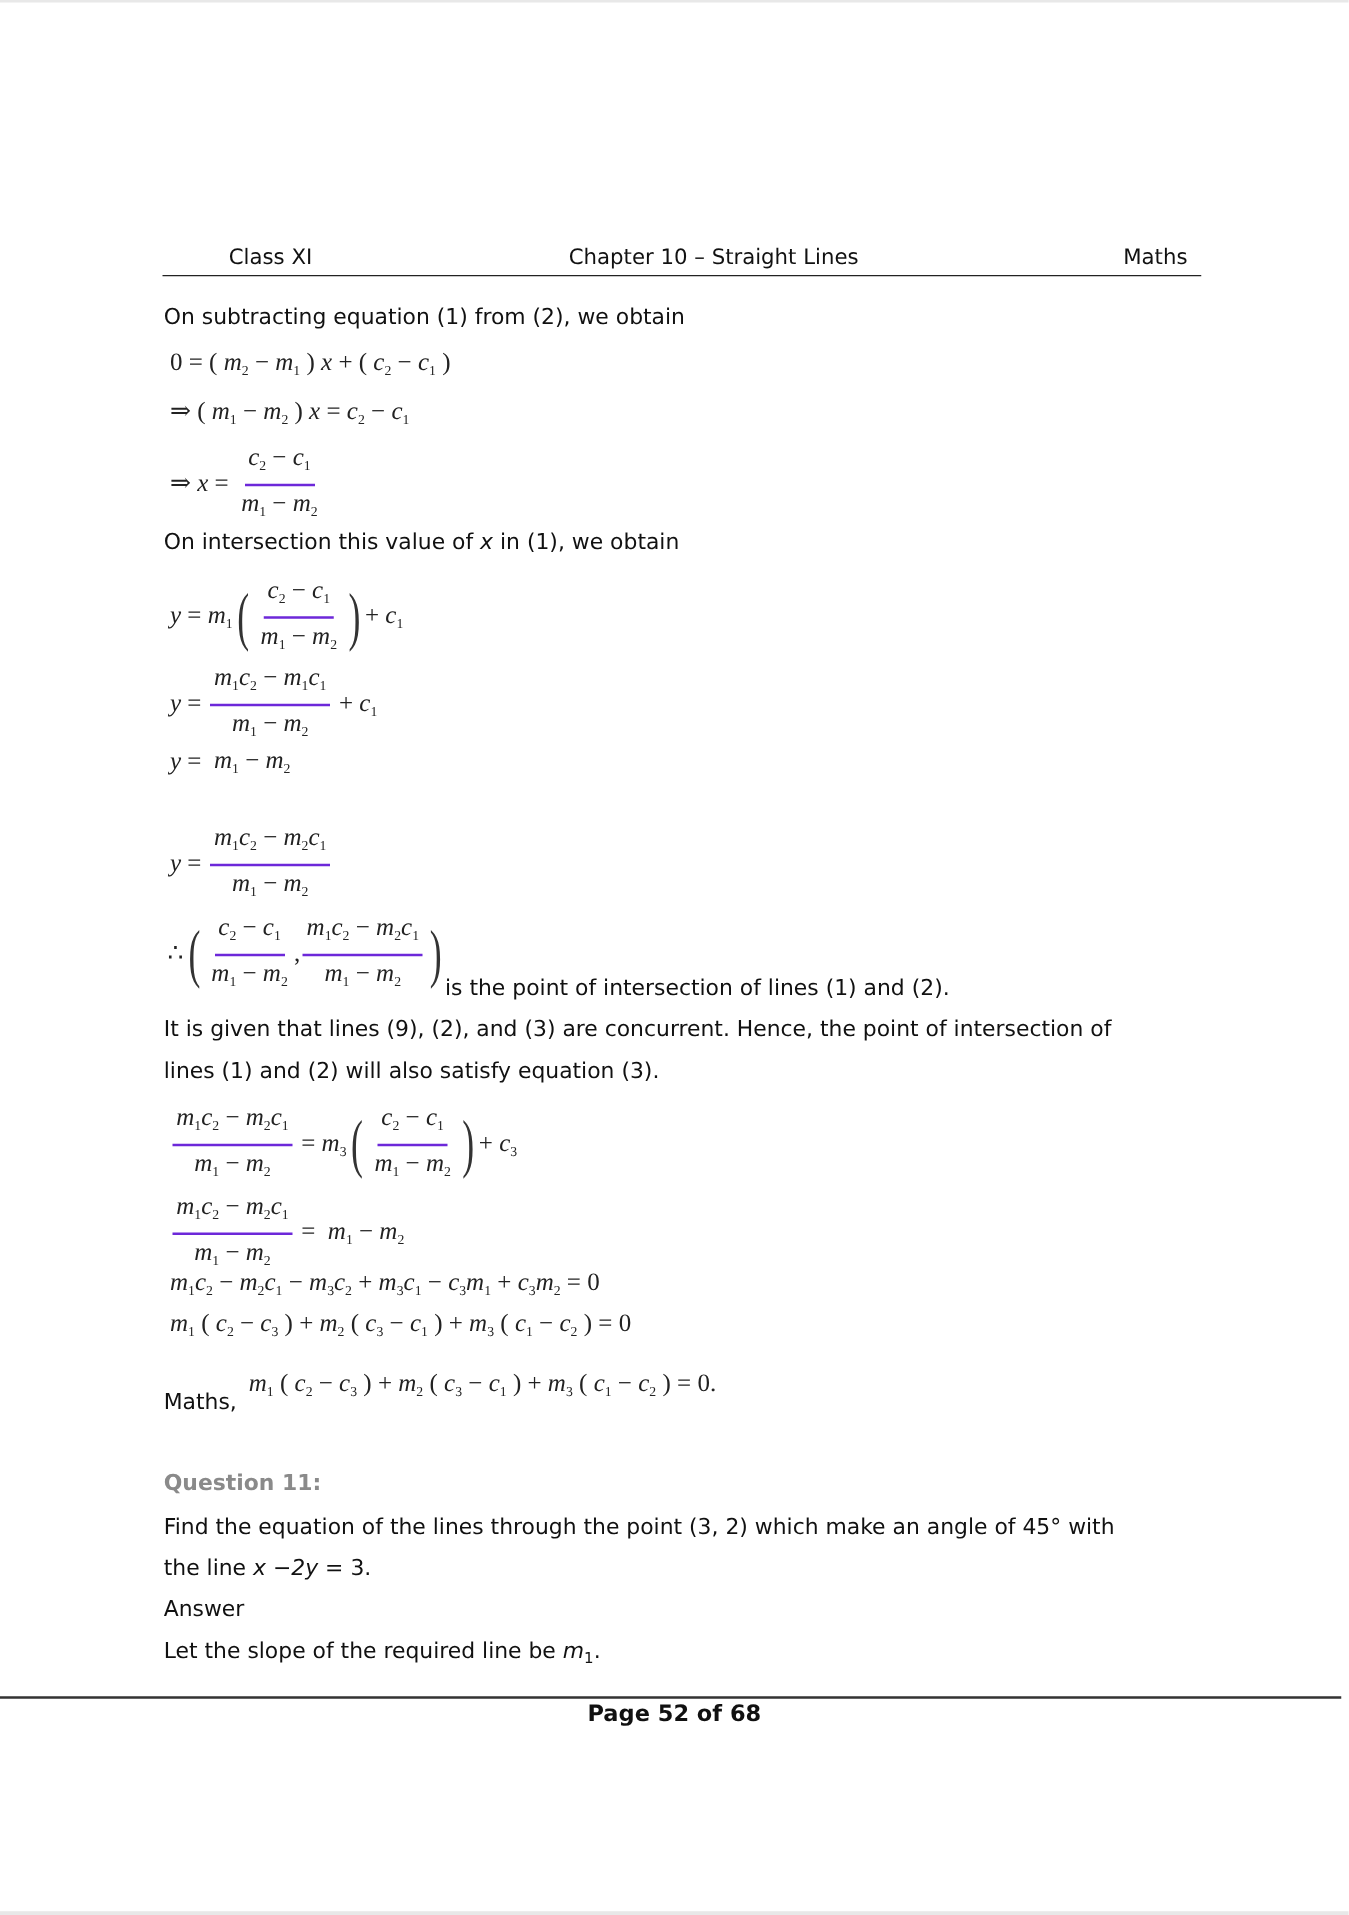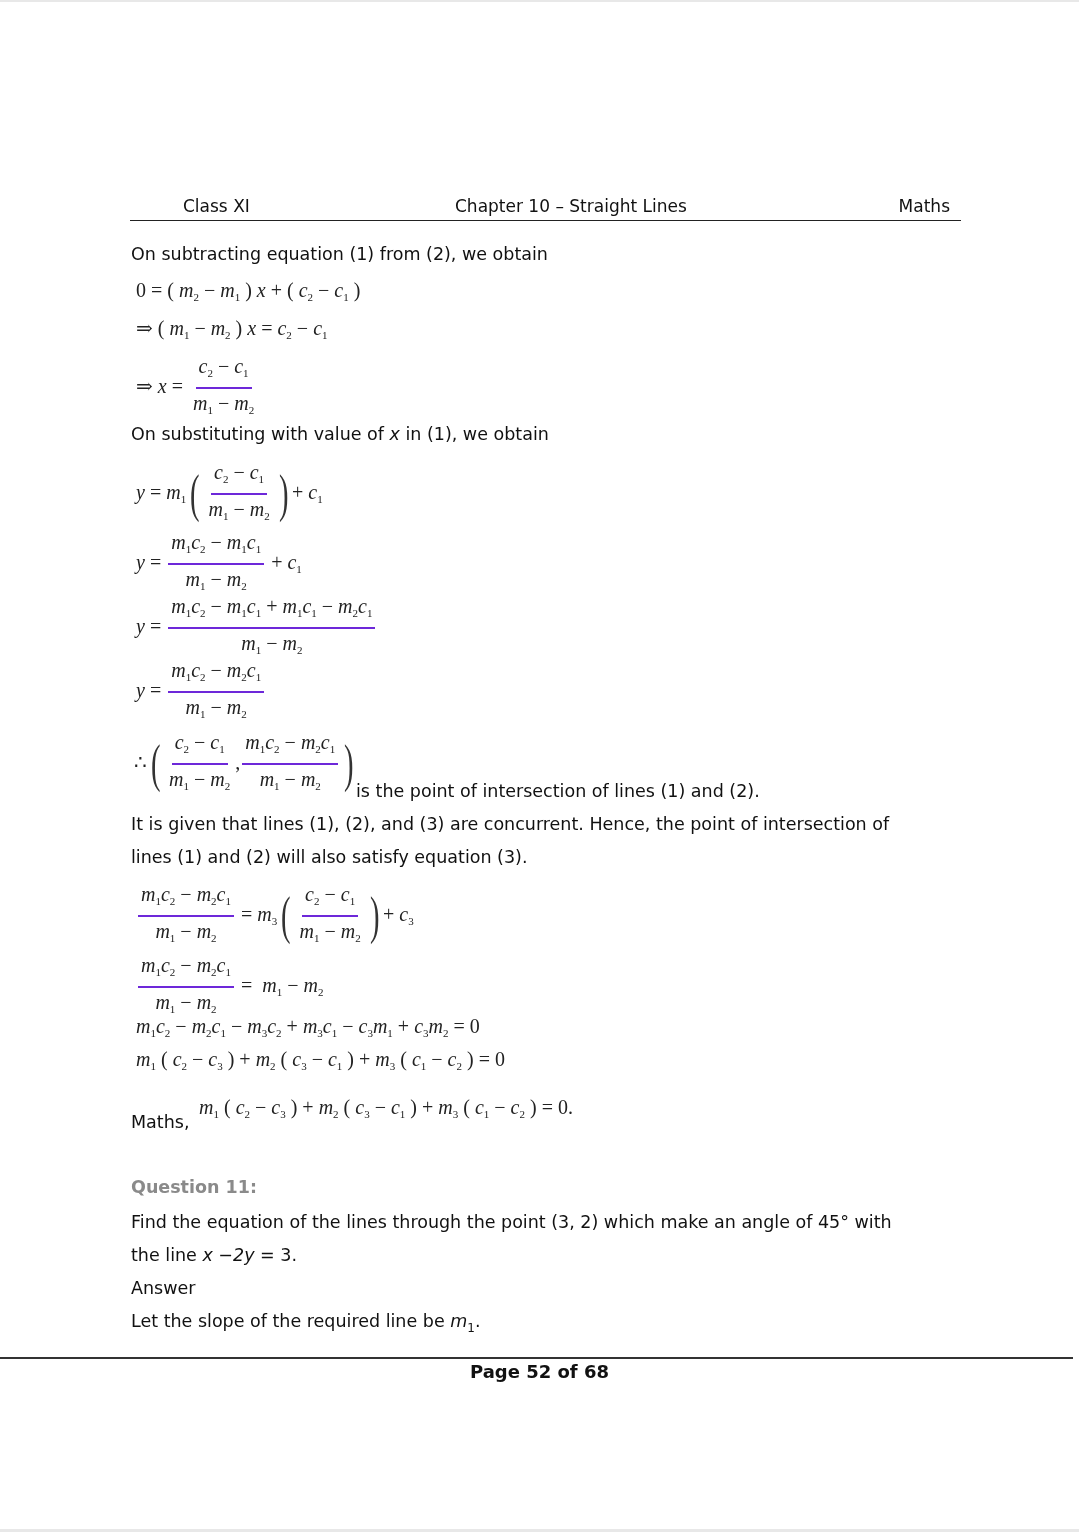--- a/index.html
+++ b/index.html
@@ -53,40 +53,39 @@
 
 <div class="math" style="left:136px; top:354px">
   ⇒ <i>x</i> =
   <span class="frac">
       <span class="num"><i>c</i><sub>2</sub> − <i>c</i><sub>1</sub></span>
       <span class="den"><i>m</i><sub>1</sub> − <i>m</i><sub>2</sub></span>
     </span>
 </div>
 
 <div class="text" style="top:423px">
-  <span>On substituting with value of </span><i>x</i><span> in (1), we obtain</span>
+  <span>On intersection this value of </span><i>x</i><span> in (1), we obtain</span>
 </div>
 
 <div class="math" style="left:136px; top:460px">
   <i>y</i> = <i>m</i><sub>1</sub><span class="bigparen">(</span><span class="frac">
       <span class="num"><i>c</i><sub>2</sub> − <i>c</i><sub>1</sub></span>
       <span class="den"><i>m</i><sub>1</sub> − <i>m</i><sub>2</sub></span>
     </span><span class="bigparen">)</span>+ <i>c</i><sub>1</sub>
 </div>
 
 <div class="math" style="left:136px; top:530px">
   <i>y</i> = <span class="frac">
       <span class="num"><i>m</i><sub>1</sub><i>c</i><sub>2</sub> − <i>m</i><sub>1</sub><i>c</i><sub>1</sub></span>
       <span class="den"><i>m</i><sub>1</sub> − <i>m</i><sub>2</sub></span>
     </span> + <i>c</i><sub>1</sub>
 </div>
 
 <div class="math" style="left:136px; top:594px">
   <i>y</i> = <span class="frac">
-      <span class="num"><i>m</i><sub>1</sub><i>c</i><sub>2</sub> − <i>m</i><sub>1</sub><i>c</i><sub>1</sub> + <i>m</i><sub>1</sub><i>c</i><sub>1</sub> − <i>m</i><sub>2</sub><i>c</i><sub>1</sub></span>
       <span class="den"><i>m</i><sub>1</sub> − <i>m</i><sub>2</sub></span>
     </span>
 </div>
 
 <div class="math" style="left:136px; top:658px">
   <i>y</i> = <span class="frac">
       <span class="num"><i>m</i><sub>1</sub><i>c</i><sub>2</sub> − <i>m</i><sub>2</sub><i>c</i><sub>1</sub></span>
       <span class="den"><i>m</i><sub>1</sub> − <i>m</i><sub>2</sub></span>
     </span>
 </div>
@@ -95,21 +94,21 @@
   ∴<span class="bigparen">(</span><span class="frac">
       <span class="num"><i>c</i><sub>2</sub> − <i>c</i><sub>1</sub></span>
       <span class="den"><i>m</i><sub>1</sub> − <i>m</i><sub>2</sub></span>
     </span>,<span class="frac">
       <span class="num"><i>m</i><sub>1</sub><i>c</i><sub>2</sub> − <i>m</i><sub>2</sub><i>c</i><sub>1</sub></span>
       <span class="den"><i>m</i><sub>1</sub> − <i>m</i><sub>2</sub></span>
     </span><span class="bigparen">)</span>
 </div>
 <div class="text" style="left:356px; top:780px">is the point of intersection of lines (1) and (2).</div>
 
-<div class="text" style="top:813px">It is given that lines (1), (2), and (3) are concurrent. Hence, the point of intersection of</div>
+<div class="text" style="top:813px">It is given that lines (9), (2), and (3) are concurrent. Hence, the point of intersection of</div>
 <div class="text" style="top:846px">lines (1) and (2) will also satisfy equation (3).</div>
 
 <div class="math" style="left:136px; top:882px">
   <span class="frac">
       <span class="num"><i>m</i><sub>1</sub><i>c</i><sub>2</sub> − <i>m</i><sub>2</sub><i>c</i><sub>1</sub></span>
       <span class="den"><i>m</i><sub>1</sub> − <i>m</i><sub>2</sub></span>
     </span> = <i>m</i><sub>3</sub><span class="bigparen">(</span><span class="frac">
       <span class="num"><i>c</i><sub>2</sub> − <i>c</i><sub>1</sub></span>
       <span class="den"><i>m</i><sub>1</sub> − <i>m</i><sub>2</sub></span>
     </span><span class="bigparen">)</span>+ <i>c</i><sub>3</sub>

